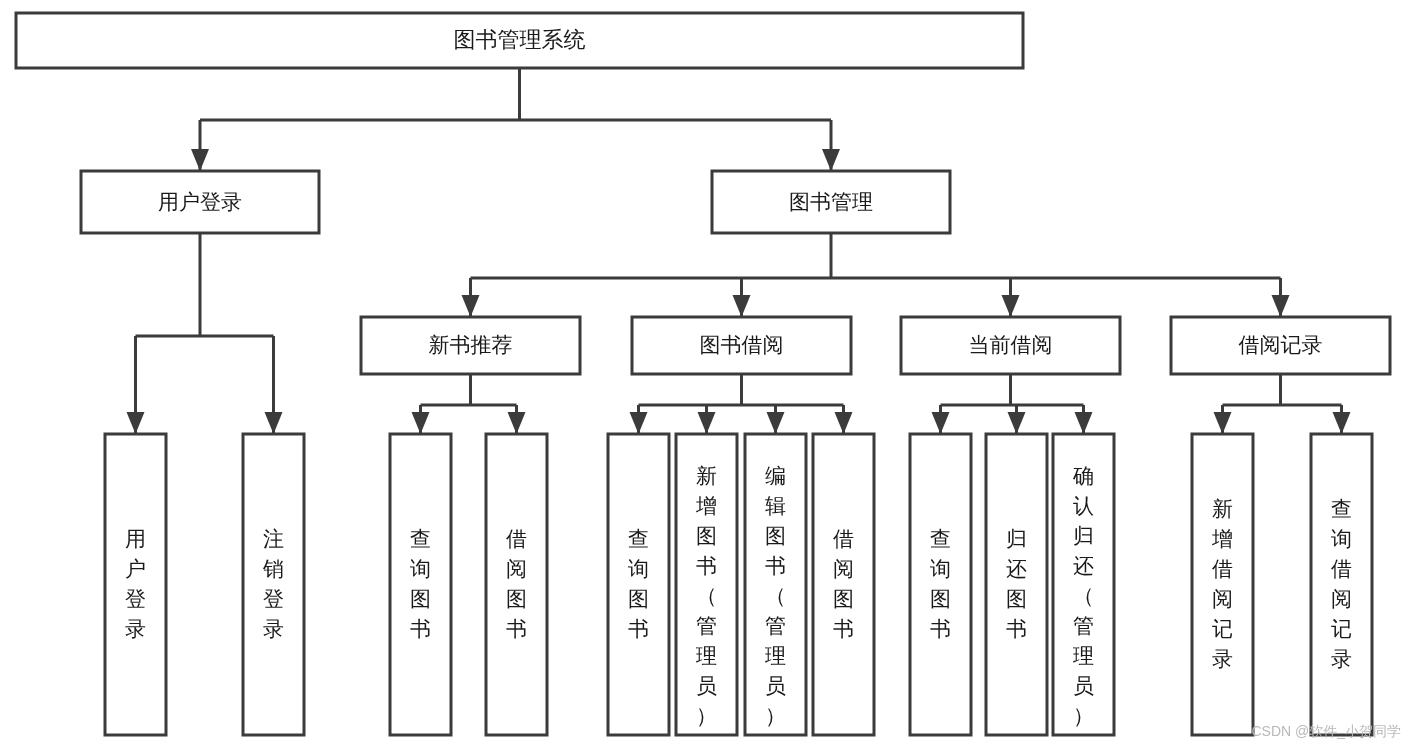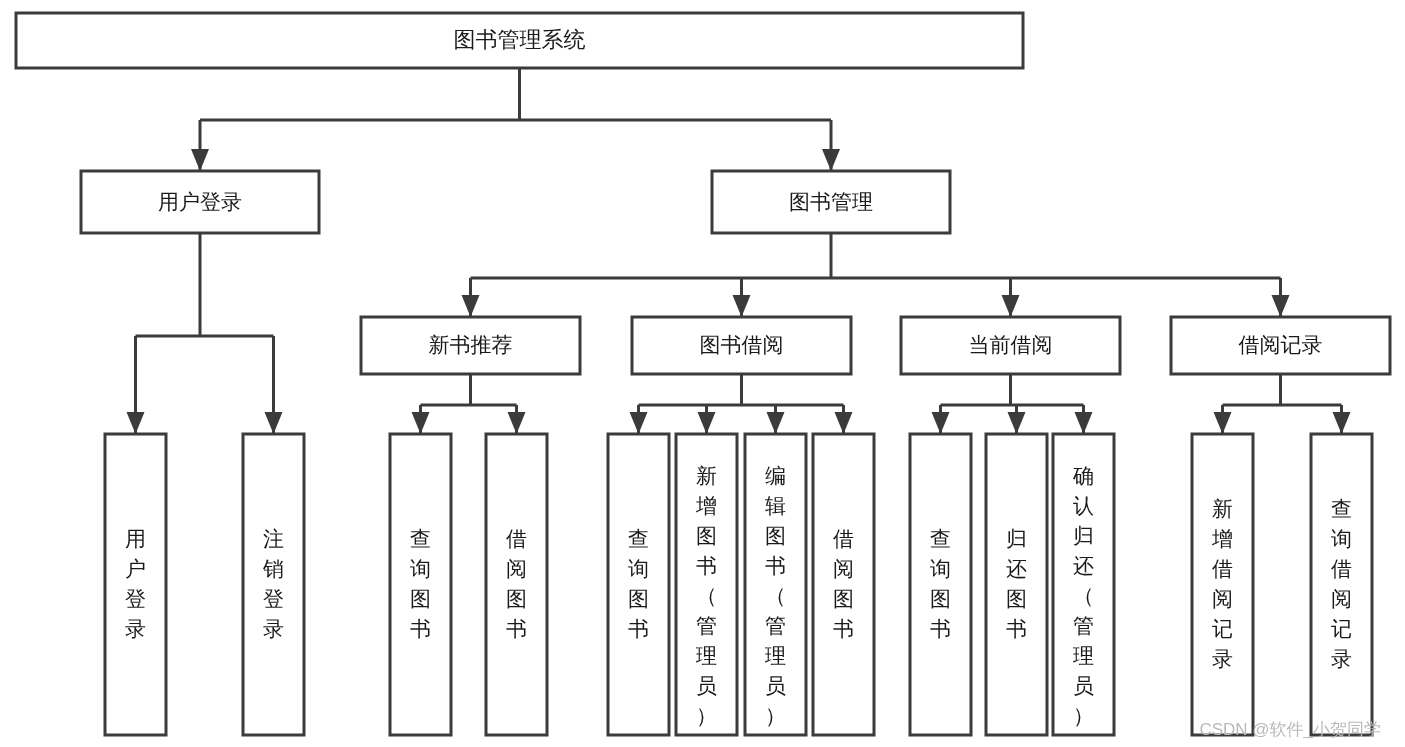--- a/index.html
+++ b/index.html
@@ -49,24 +49,24 @@
     font-family: "Liberation Sans", "DejaVu Sans", sans-serif;
     font-size: 21px;
     text-anchor: middle;
     dominant-baseline: middle;
   }
   .node-label.root-label {
     font-size: 22px;
   }
   .watermark-text {
     position: absolute;
-    right: 24px;
+    right: 4px;
     bottom: 6px;
     color: #b9b9b9;
-    font-size: 17px;
+    font-size: 14px;
     font-family: "Liberation Sans", "DejaVu Sans", sans-serif;
     white-space: nowrap;
     user-select: none;
   }
 </style>
 </head>
 <body>
 
 <div id="diagram-root">
   <svg class="diagram-canvas" id="diagram-svg" viewBox="0 0 1405 747" xmlns="http://www.w3.org/2000/svg">

